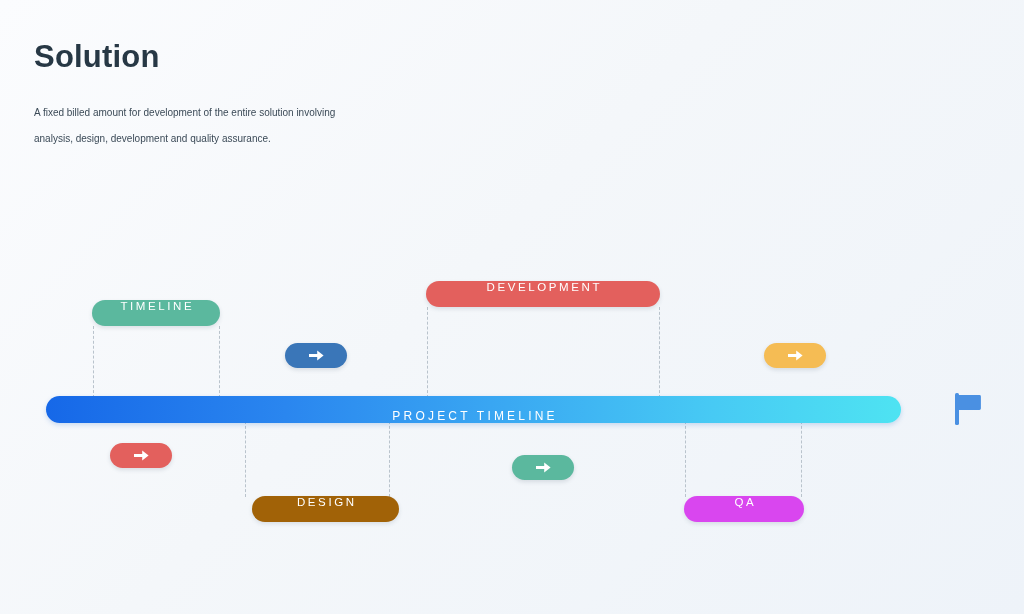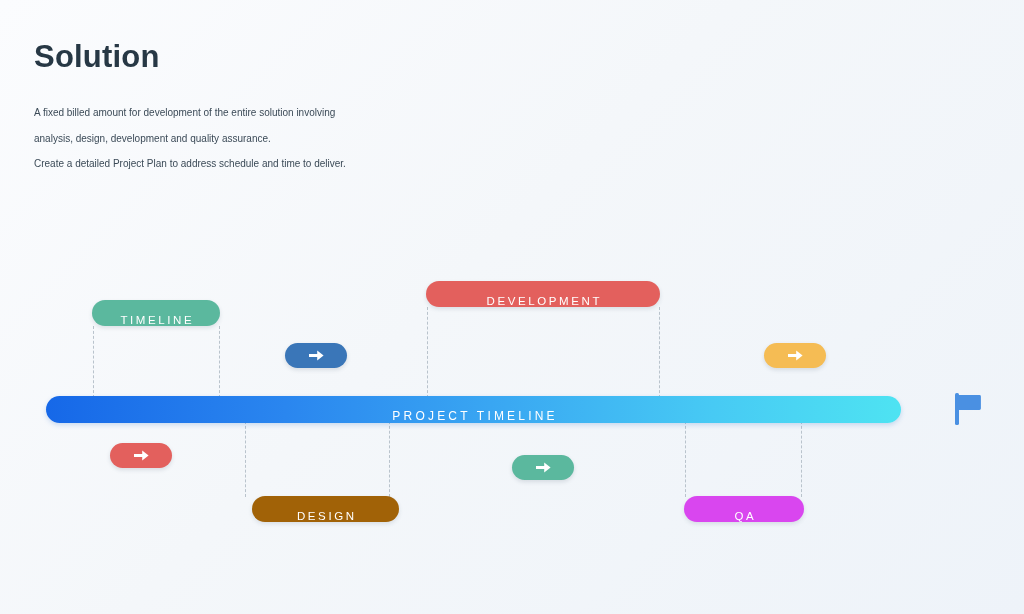--- a/index.html
+++ b/index.html
@@ -89,21 +89,21 @@
     border-left: 1px dashed #b9c3cc;
     z-index: 1;
   }
 
   
   .pill {
     position: absolute;
     height: 26px;
     border-radius: 13px;
     display: flex;
-    align-items: flex-end;
+    align-items: flex-start;
     justify-content: center;
     color: #ffffff;
     font-size: 11.5px;
     letter-spacing: 2.6px;
     text-indent: 2.6px;
     z-index: 4;
     box-shadow: 0 2px 4px rgba(60, 80, 100, 0.14);
     box-sizing: border-box;
   }
 
@@ -137,21 +137,20 @@
 </head>
 <body>
 
 <div class="slide">
 
   <div class="header">
     <h1 class="page-title">Solution</h1>
     <p class="body-copy">
       <span class="line">A fixed billed amount for development of the entire solution involving</span>
       <span class="line">analysis, design, development and quality assurance.</span>
-      <span class="line">Create a detailed Project Plan to address schedule and time to deliver.</span>
     </p>
   </div>
 
   <div class="stage">
 
     <div class="connector" style="left:93px; top:326px; height:72px;"></div>
     <div class="connector" style="left:219px; top:326px; height:72px;"></div>
 
     <div class="connector" style="left:427px; top:307px; height:91px;"></div>
     <div class="connector" style="left:659px; top:307px; height:91px;"></div>

